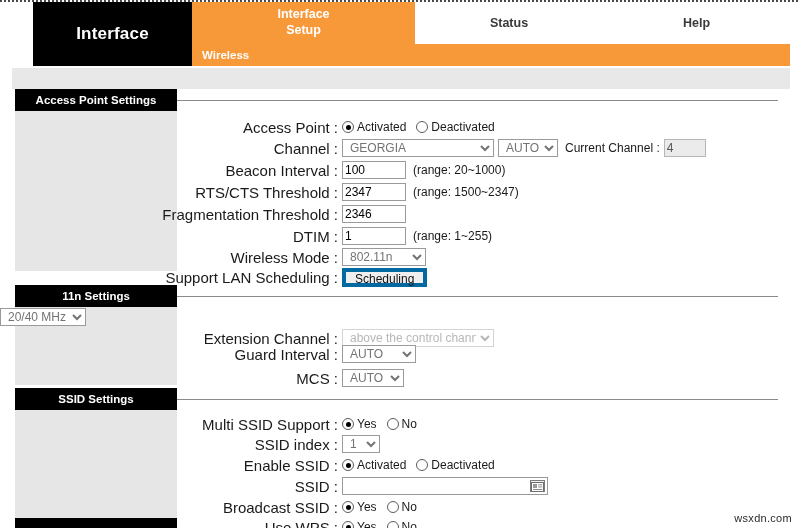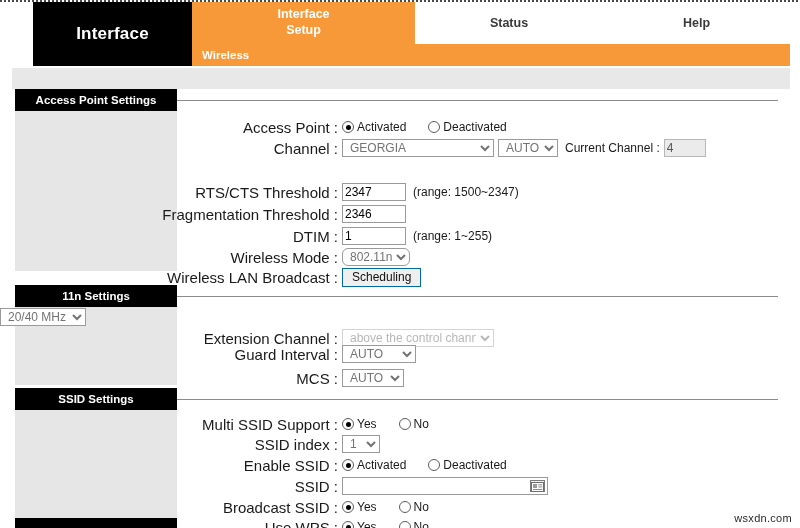--- a/index.html
+++ b/index.html
@@ -220,46 +220,46 @@
     outline: none;
     -moz-appearance: none;
   }
   select.sel:disabled {
     color: #999999;
     background: #ffffff;
     border: 1px solid #c2c2c2;
   }
   .sel.w-chan   { width: 152px; }
   .sel.w-auto   { width: 60px; }
-  .sel.w-mode   { width: 68px; border-radius: 6px; }
+  .sel.w-mode   { width: 84px; }
   .sel.w-bw     { width: 86px; }
   .sel.w-ext    { width: 152px; }
   .sel.w-guard  { width: 74px; }
   .sel.w-mcs    { width: 62px; }
   .sel.w-index  { width: 38px; }
 
   
   button.btn {
     font-family: "Liberation Sans", sans-serif;
     font-size: 12px;
     color: #111111;
     height: 19px;
     padding: 0 9px;
-    border: 1px solid #0369a1;
+    border: 4px solid #0369a1;
     background: #efefef;
     cursor: pointer;
   }
 
   
   .radio-grp { display: flex; align-items: center; }
   .radio-item {
     display: flex;
     align-items: center;
     gap: 3px;
-    margin-right: 22px;
+    margin-right: 10px;
     font-size: 12px;
   }
   .radio-item:last-child { margin-right: 0; }
   .rdo {
     width: 12px; height: 12px;
     border-radius: 50%;
     border: 1px solid #5c5c5c;
     background: #ffffff;
     box-sizing: border-box;
     position: relative;
@@ -351,20 +351,27 @@
         <option>GEORGIA</option>
       </select>
       <select class="sel w-auto">
         <option>AUTO</option>
       </select>
       <span class="hint">Current Channel :</span>
       <input class="txt w-small disabled-txt" type="text" readonly="" style="width: 36px;" value="4">
     </div>
   </div>
 
+  <div class="row" style="top:71px;">
+    <div class="lbl">Beacon Interval :</div>
+    <div class="ctl">
+      <input class="txt w-small" type="text" value="100" style="">
+      <span class="hint">(range: 20~1000)</span>
+    </div>
+  </div>
 
   <div class="row" style="top:93px;">
     <div class="lbl">RTS/CTS Threshold :</div>
     <div class="ctl">
       <input class="txt w-small" type="text" value="2347" style="">
       <span class="hint">(range: 1500~2347)</span>
     </div>
   </div>
 
   <div class="row" style="top:115px;">
@@ -385,21 +392,21 @@
   <div class="row" style="top:158px;">
     <div class="lbl">Wireless Mode :</div>
     <div class="ctl">
       <select class="sel w-mode">
         <option>802.11n</option>
       </select>
     </div>
   </div>
 
   <div class="row" style="top:178px;">
-    <div class="lbl">Wireless LAN Broadcast :</div>
+    <div class="lbl">Support LAN Scheduling :</div>
     <div class="ctl">
       <button class="btn">Scheduling</button>
     </div>
   </div>
 
   <div class="rail" style="top:196px; height:100px;"></div>
   <div class="sec-bar" style="top:196px;">
     <span>11n Settings</span>
   </div>
   <div class="sec-rule" style="top:207px;"></div>

